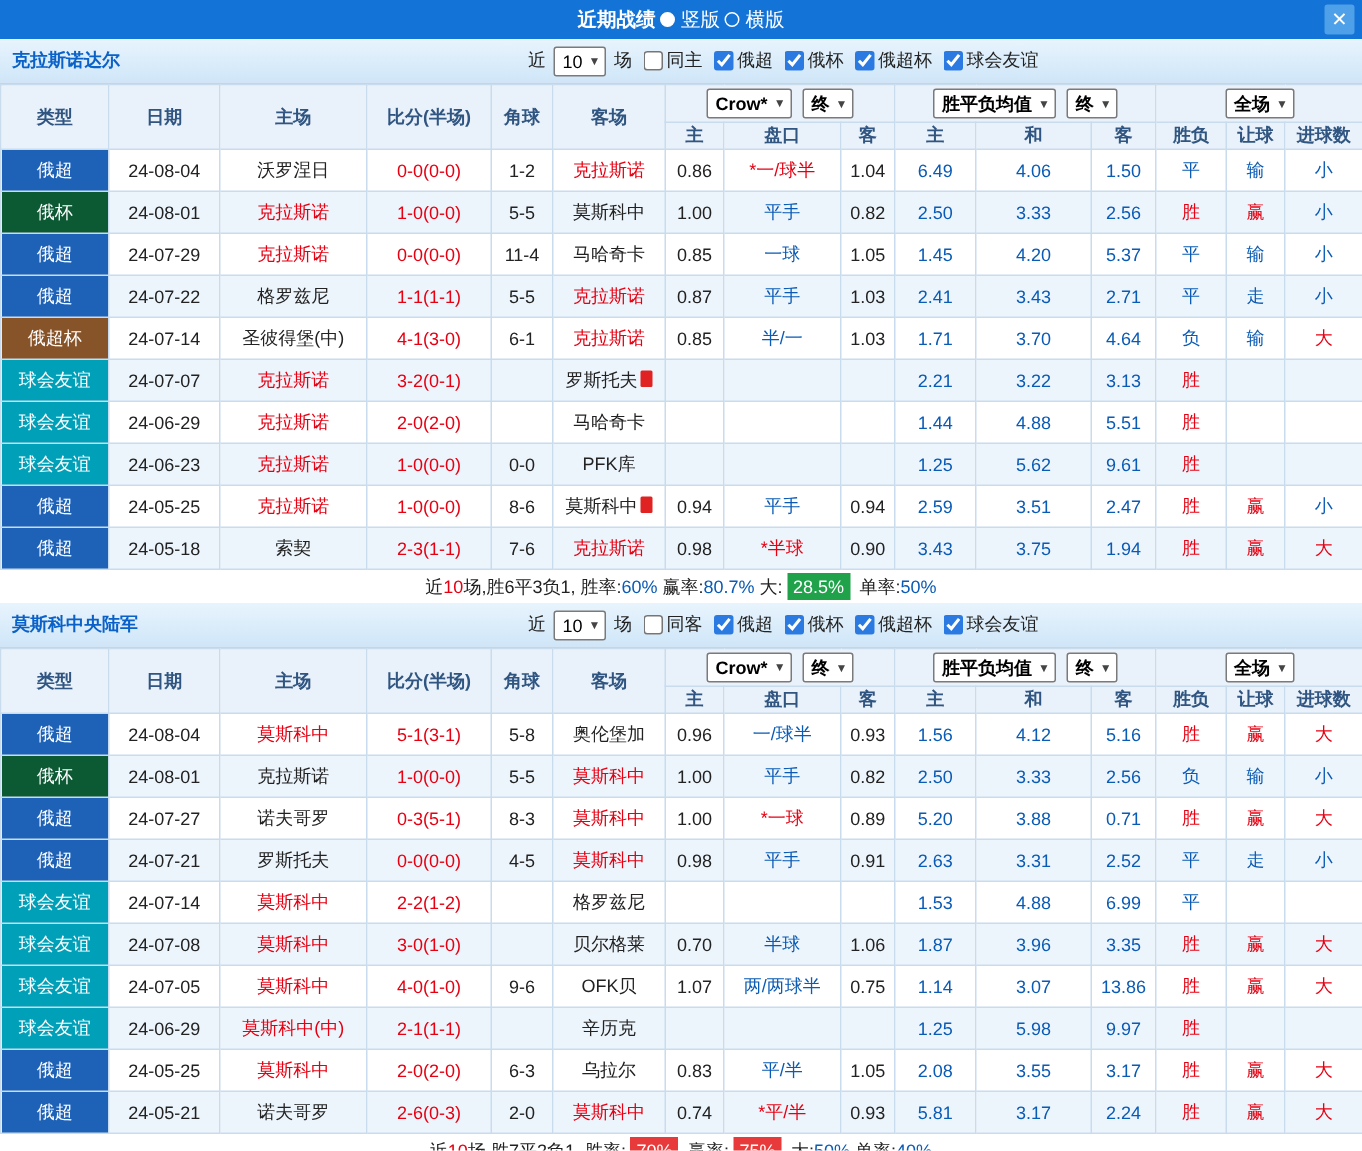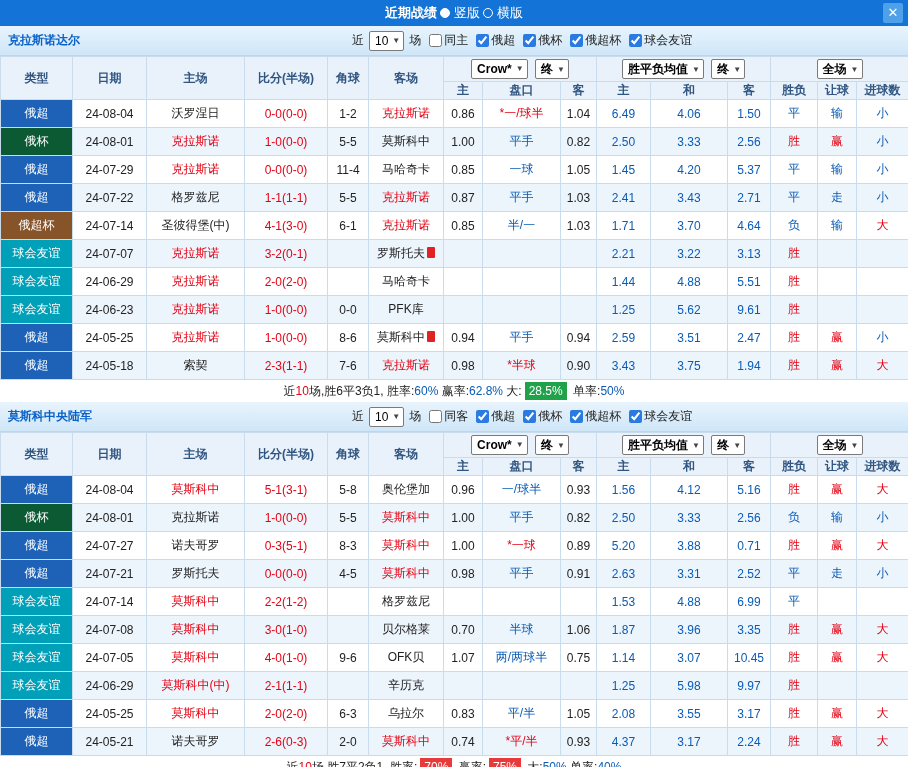--- a/index.html
+++ b/index.html
@@ -322,21 +322,21 @@
             <td class="c-black">0.90</td>
             <td class="c-blue">3.43</td>
             <td class="c-blue">3.75</td>
             <td class="c-blue">1.94</td>
             <td class="c-red">胜</td>
             <td class="c-red">赢</td>
             <td class="c-red">大</td>
           </tr>
         </tbody>
     </table>
-    <div class="summary"><span class="sum-black">近</span><span class="sum-red">10</span><span class="sum-black">场,胜6平3负1, 胜率:</span><span class="sum-blue">60%</span><span class="sum-black"> 赢率:</span><span class="sum-blue">62.8%</span><span class="sum-black"> 大:</span><span class="sum-green-badge">28.5%</span><span class="sum-black"> 单率:</span><span class="sum-blue">50%</span></div>
+    <div class="summary"><span class="sum-black">近</span><span class="sum-red">10</span><span class="sum-black">场,胜6平3负1, 胜率:</span><span class="sum-blue">60%</span><span class="sum-black"> 赢率:</span><span class="sum-blue">80.7%</span><span class="sum-black"> 大:</span><span class="sum-green-badge">28.5%</span><span class="sum-black"> 单率:</span><span class="sum-blue">50%</span></div>
   </section>
 
   <section class="team-section">
     <div class="section-header">
       <span class="team-name">莫斯科中央陆军</span>
       <div class="filters">
         <span>近</span>
         <span class="fselect">
             <span>10</span>
             <span class="arr">▼</span>
@@ -537,21 +537,21 @@
             <td class="c-black">24-07-05</td>
             <td><span class="team-wrap"><span class="c-red">莫斯科中</span></span></td>
             <td class="c-red">4-0(1-0)</td>
             <td class="c-black">9-6</td>
             <td><span class="team-wrap"><span class="c-black">OFK贝</span></span></td>
             <td class="c-black">1.07</td>
             <td class="c-blue">两/两球半</td>
             <td class="c-black">0.75</td>
             <td class="c-blue">1.14</td>
             <td class="c-blue">3.07</td>
-            <td class="c-blue">10.45</td>
+            <td class="c-blue">13.86</td>
             <td class="c-red">胜</td>
             <td class="c-red">赢</td>
             <td class="c-red">大</td>
           </tr>
           <tr>
             <td class="type-cell" style="background: rgb(0, 160, 184);">球会友谊</td>
             <td class="c-black">24-06-29</td>
             <td><span class="team-wrap"><span class="c-red">莫斯科中(中)</span></span></td>
             <td class="c-red">2-1(1-1)</td>
             <td class="c-black"></td>
@@ -586,21 +586,21 @@
           <tr>
             <td class="type-cell" style="background: rgb(30, 98, 184);">俄超</td>
             <td class="c-black">24-05-21</td>
             <td><span class="team-wrap"><span class="c-black">诺夫哥罗</span></span></td>
             <td class="c-red">2-6(0-3)</td>
             <td class="c-black">2-0</td>
             <td><span class="team-wrap"><span class="c-red">莫斯科中</span></span></td>
             <td class="c-black">0.74</td>
             <td class="c-red">*平/半</td>
             <td class="c-black">0.93</td>
-            <td class="c-blue">4.37</td>
+            <td class="c-blue">5.81</td>
             <td class="c-blue">3.17</td>
             <td class="c-blue">2.24</td>
             <td class="c-red">胜</td>
             <td class="c-red">赢</td>
             <td class="c-red">大</td>
           </tr>
         </tbody>
     </table>
     <div class="summary"><span class="sum-black">近</span><span class="sum-red">10</span><span class="sum-black">场,胜7平2负1, 胜率:</span><span class="sum-red-badge">70%</span><span class="sum-black"> 赢率:</span><span class="sum-red-badge">75%</span><span class="sum-black"> 大:</span><span class="sum-blue">50%</span><span class="sum-black"> 单率:</span><span class="sum-blue">40%</span></div>
   </section>

